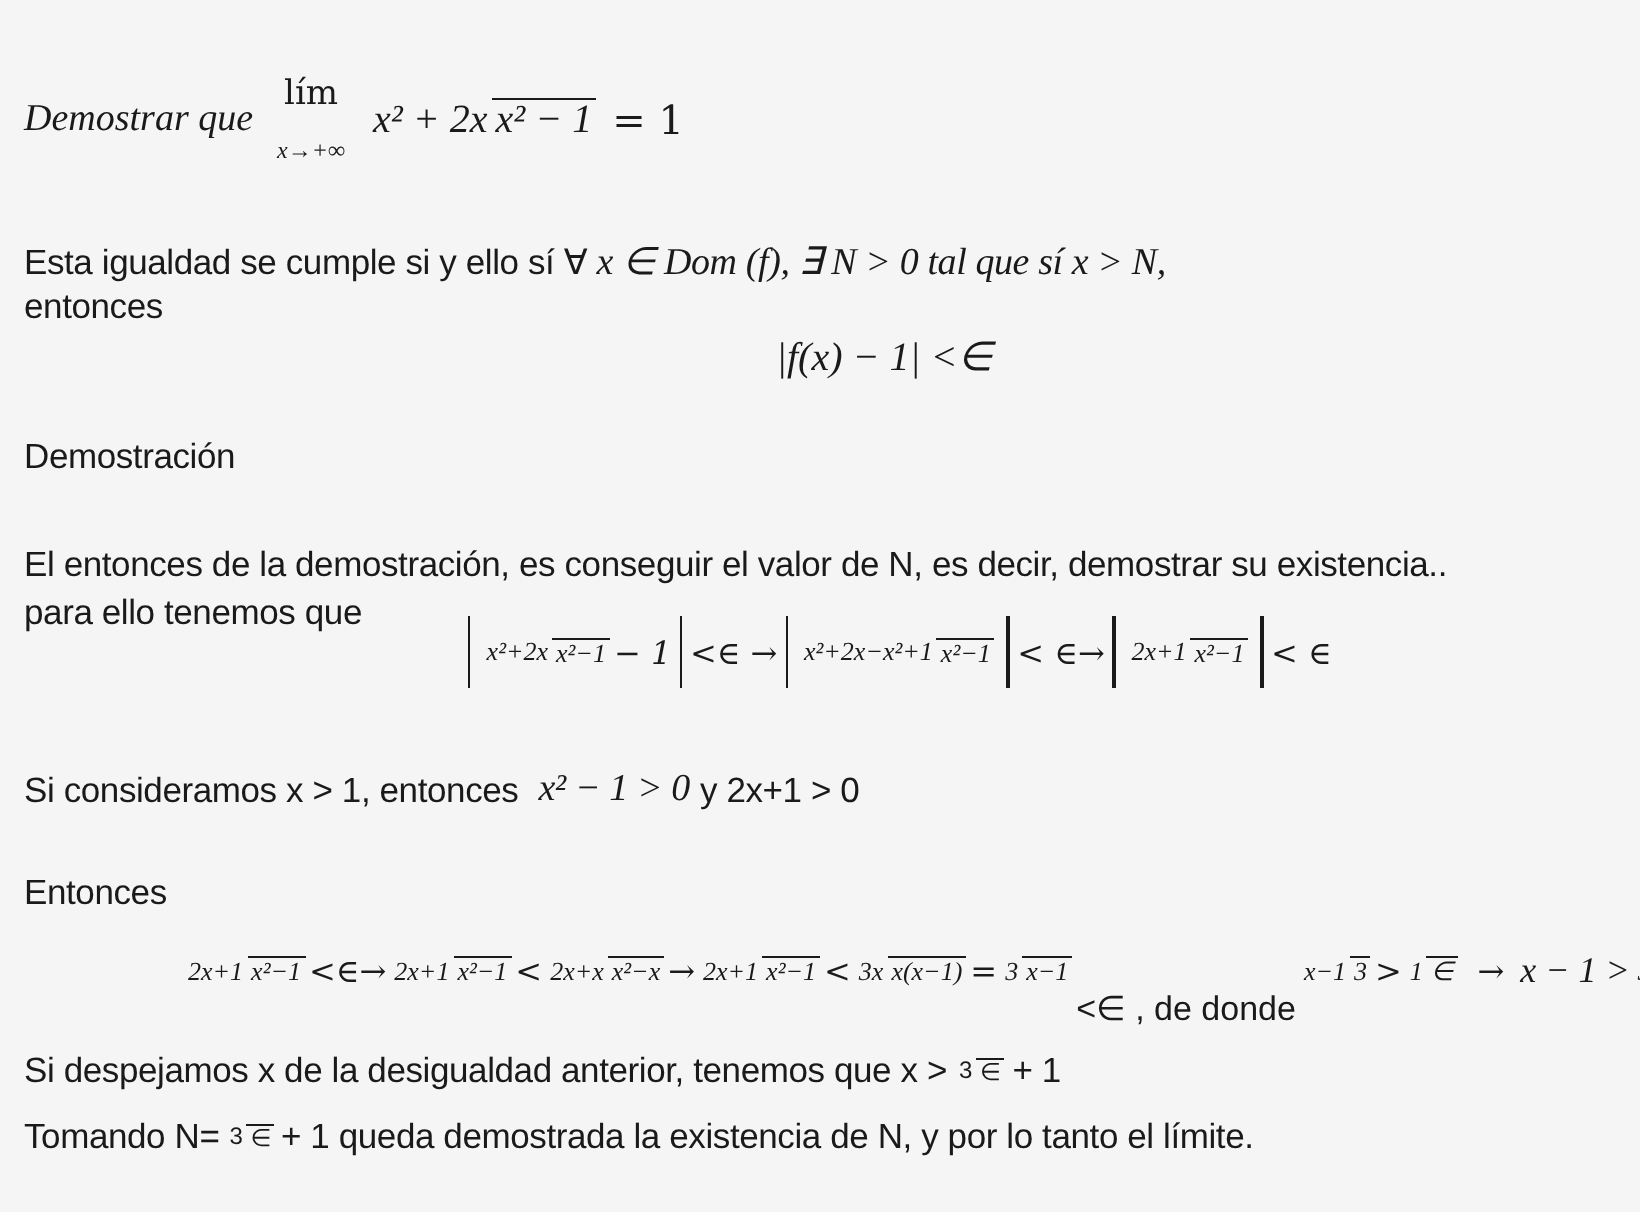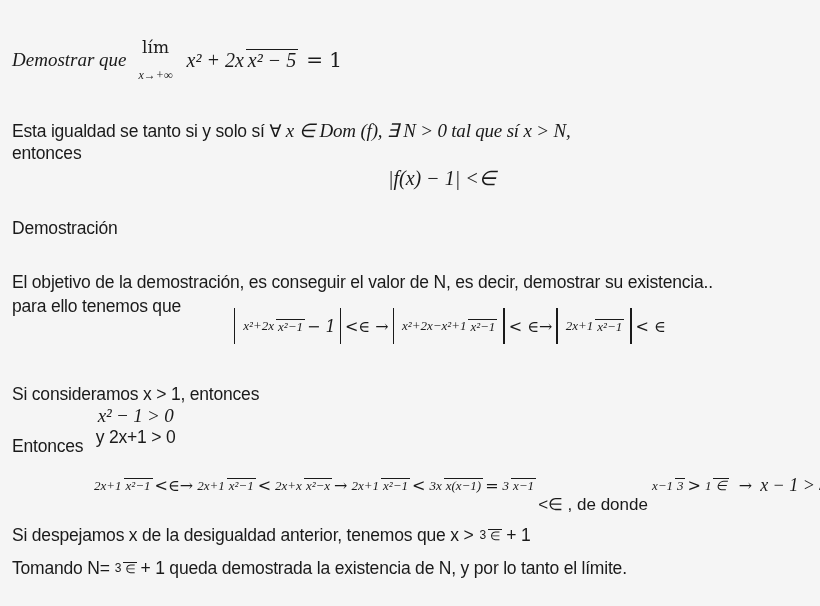--- a/index.html
+++ b/index.html
@@ -24,35 +24,35 @@
 <body>
 
 <div class="abs row" style="left:12px; top:38px;">
   <span class="mi" style="font-size:19px;">Demostrar que</span>
   <span style="display:inline-flex; flex-direction:column; align-items:center; margin:0 10px 0 12px;gap:11px;">
     <span class="m" style="font-size:17px; line-height:1.1;">lím</span>
     <span class="mi" style="font-size:12px;">x→+∞</span>
   </span>
   <span class="frac mi lg">
     <span class="num">x² + 2x</span>
-    <span class="den">x² − 5</span>
+    <span class="den">x² − 1</span>
   </span>
   <span class="m lg" style="margin-left:6px;">= 1</span>
 </div>
 
 <div class="abs txt" style="left:12px; top:119px;">
-  <span>Esta  igualdad se tanto si y solo sí ∀</span>
+  <span>Esta  igualdad se cumple si y ello sí ∀</span>
   <span class="mi" style="font-size:19px;">x  ∈ Dom (f),  ∃ N &gt; 0  tal que sí x &gt; N,</span>
 </div>
 <div class="abs txt" style="left:12px; top:143px;">entonces</div>
 <div class="abs mi" style="left:388px; top:166px; font-size:20px;">|f(x) − 1| &lt;∈</div>
 
 <div class="abs txt" style="left:12px; top:218px;">Demostración</div>
 
-<div class="abs txt" style="left:12px; top:272px;">El objetivo de la demostración, es conseguir el valor de N, es decir, demostrar su existencia..</div>
+<div class="abs txt" style="left:12px; top:272px;">El entonces de la demostración, es conseguir el valor de N, es decir, demostrar su existencia..</div>
 <div class="abs txt" style="left:12px; top:296px;">para ello tenemos que</div>
 
 <div class="abs row mi" style="left:230px; top:308px; font-size:16px;">
   <span class="bar" style="height:36px;"></span>
   <span class="frac sm">
       <span class="num">x²+2x</span>
       <span class="den">x²−1</span>
     </span>
   <span class="m">− 1</span>
   <span class="bar" style="height:36px;"></span>
@@ -66,21 +66,21 @@
   <span class="m">&lt; ∈→</span>
   <span class="bar" style="height:36px;"></span>
   <span class="frac sm">
       <span class="num">2x+1</span>
       <span class="den">x²−1</span>
     </span>
   <span class="bar" style="height:36px;"></span>
   <span class="m">&lt; ∈</span>
 </div>
 
-<div class="abs row txt" style="left:12px; top:384px;flex-direction:column;">
+<div class="abs row txt" style="left:12px; top:384px;">
   <span>Si consideramos  x &gt; 1, entonces</span>
   <span class="gap"></span>
     <span class="gap"></span>
   <span class="mi" style="font-size:19px;">x² − 1 &gt; 0</span>
   <span class="gap"></span>
   <span>y  2x+1 &gt; 0</span>
 </div>
 
 <div class="abs txt" style="left:12px; top:436px;">Entonces</div>
 

